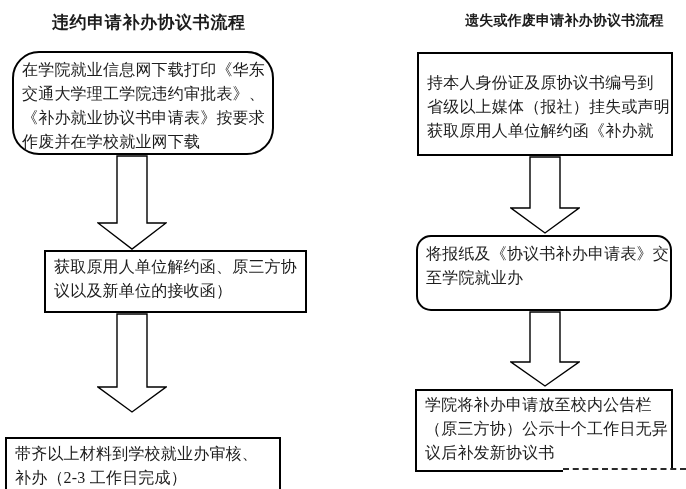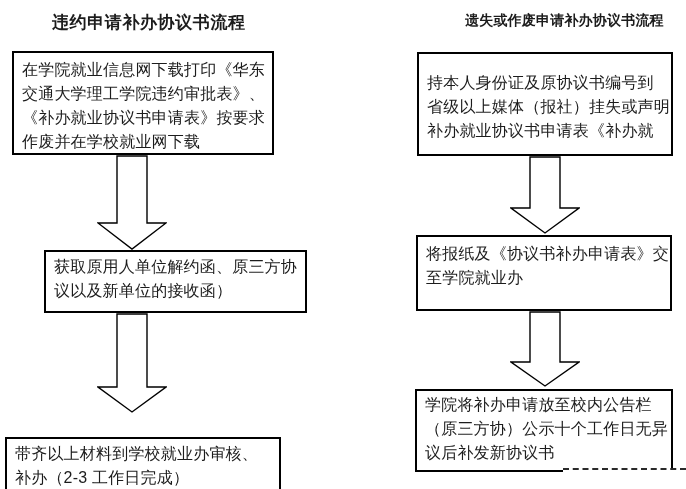--- a/index.html
+++ b/index.html
@@ -7,21 +7,21 @@
     --box_fill:#ffffff;
     --line:#000000;
     --ink:#1c1c1c;
   }
   html,body{margin:0;padding:0;background:#fff;}
   .canvas{
     position:relative;
     width:686px;height:489px;
     background:var(--page_bg);
     color:var(--ink);
-    font-family:Liberation Sans, sans-serif;
+    font-family:Liberation Serif, serif;
     overflow:hidden;
   }
   .flow-title{
     position:absolute;
     font-weight:bold;
     white-space:nowrap;
     color:var(--ink);
   }
   .flow-title.left{left:52px;top:11px;font-size:17px;letter-spacing:0.6px;}
   .flow-title.right{left:465px;top:12px;font-size:14px;letter-spacing:0.2px;}
@@ -31,25 +31,25 @@
     border:2px solid var(--line);
     background:var(--box_fill);
     padding:4px 8px 0 8px;
   }
   .tline{
     font-size:16px;
     line-height:24px;
     white-space:nowrap;
     letter-spacing:0.2px;
   }
-  .b-l1{left:12px;top:51px;width:262px;height:104px;padding-top:5px;}
+  .b-l1{left:12px;top:51px;width:262px;height:104px;padding-top:5px;border-radius:27px;}
   .b-l2{left:12px;top:250px;width:263px;height:63px;padding-top:3px;margin-left:32px;}
   .b-l3{left:5px;top:437px;width:276px;height:57px;padding-top:3px;}
   .b-r1{left:417px;top:52px;width:256px;height:104px;padding-top:17px;}
-  .b-r2{left:416px;top:235px;width:256px;height:76px;padding-top:5px;}
+  .b-r2{left:416px;top:235px;width:256px;height:76px;padding-top:5px;border-radius:15px;}
   .b-r3{left:415px;top:389px;width:258px;height:83px;padding-top:2px;}
   .arrow{position:absolute;}
   .arrow polygon{fill:var(--box_fill);stroke:var(--line);stroke-width:1.4;}
   .a-l1{left:97px;top:155px;}
   .a-l2{left:97px;top:313px;}
   .a-r1{left:510px;top:156px;}
   .a-r2{left:510px;top:311px;}
   .dash-artifact{
     position:absolute;
     left:563px;top:468px;
@@ -89,21 +89,21 @@
   <div class="box b-l3">
     <div class="tline">带齐以上材料到学校就业办审核、</div>
     <div class="tline">补办（2-3 工作日完成）</div>
   </div>
 
   <div class="flow-title right">遗失或作废申请补办协议书流程</div>
 
   <div class="box b-r1">
     <div class="tline">持本人身份证及原协议书编号到</div>
     <div class="tline">省级以上媒体（报社）挂失或声明</div>
-    <div class="tline">补办就业协议书申请表《补办就</div>
+    <div class="tline">获取原用人单位解约函《补办就</div>
   </div>
 
   <svg class="arrow a-r1" width="70" height="78" viewBox="0 0 70 78" aria-hidden="true">
     <polygon points="20,1 50,1 50,52 69,52 35,77 1,52 20,52"></polygon>
   </svg>
 
   <div class="box b-r2">
     <div class="tline">将报纸及《协议书补办申请表》交</div>
     <div class="tline">至学院就业办</div>
   </div>

